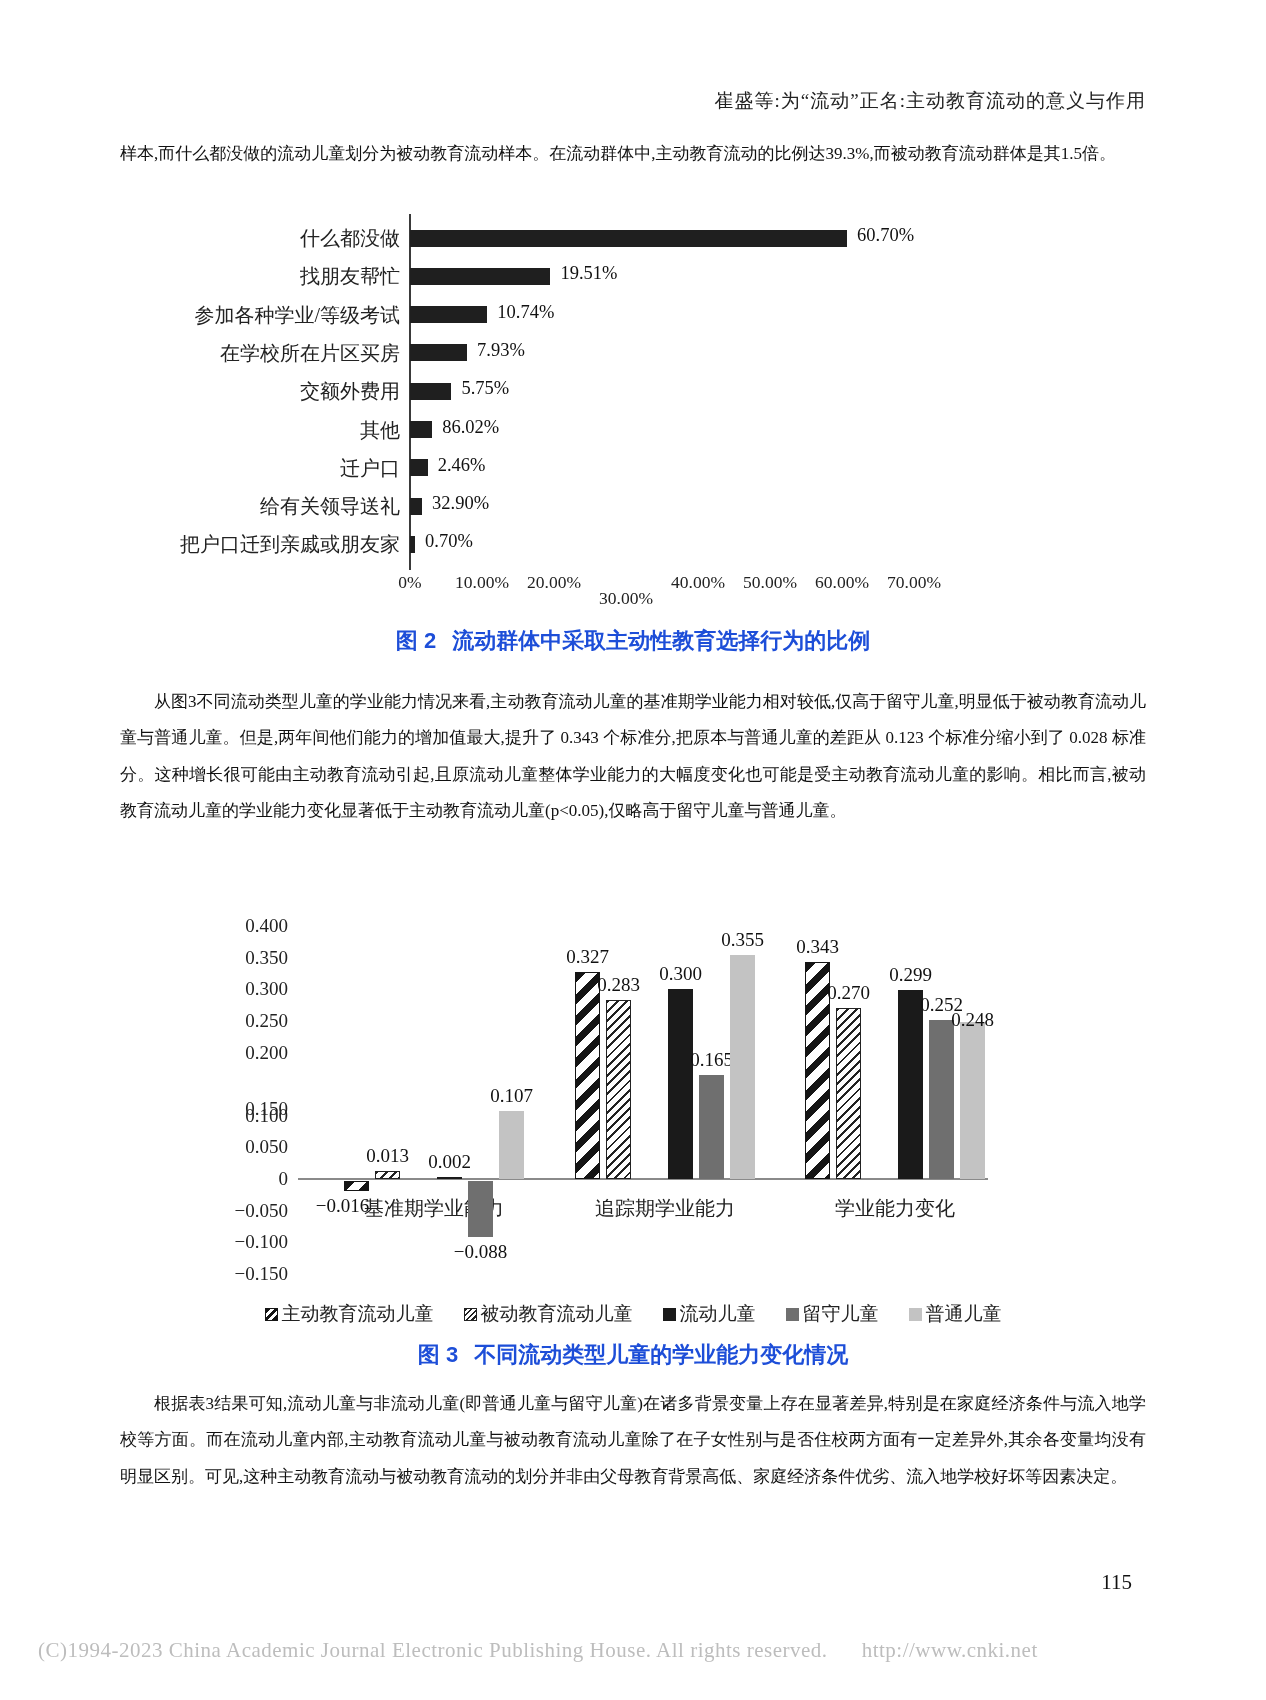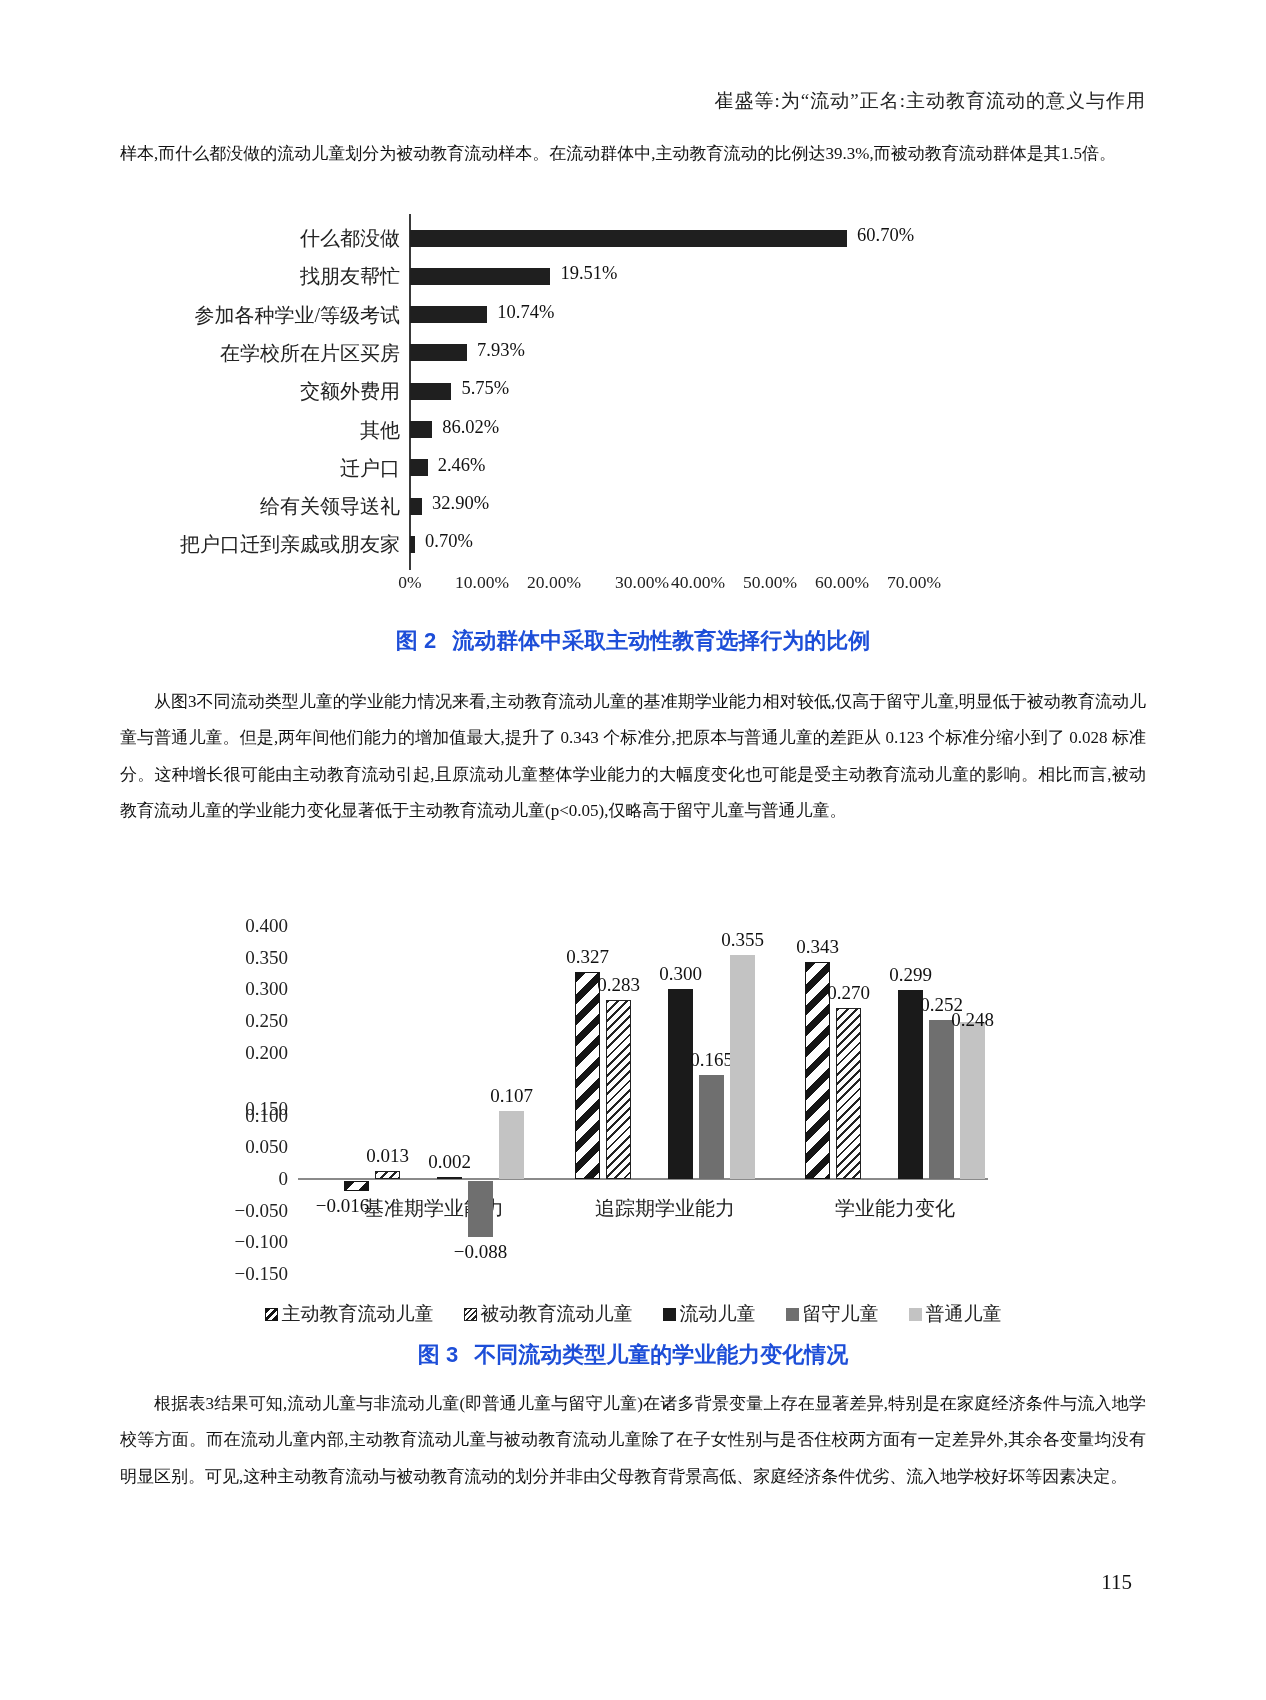--- a/index.html
+++ b/index.html
@@ -97,21 +97,21 @@
       <div class="f2-val" style="left: 317.712px; top: 234.8px;">2.46%</div>
       <div class="f2-cat" style="top: 273.1px;">给有关领导送礼</div>
       <div class="f2-bar" style="left: 290px; top: 277.6px; width: 12.096px; background: rgb(31, 31, 31);"></div>
       <div class="f2-val" style="left: 312.096px; top: 273.1px;">32.90%</div>
       <div class="f2-cat" style="top: 311.4px; text-align: right;">把户口迁到亲戚或朋友家</div>
       <div class="f2-bar" style="left: 290px; top: 315.9px; width: 5.04px; background: rgb(31, 31, 31);"></div>
       <div class="f2-val" style="left: 305.04px; top: 311.4px;">0.70%</div>
       <div class="f2-tick" style="left: 290px;">0%</div>
       <div class="f2-tick" style="left: 362px;">10.00%</div>
       <div class="f2-tick" style="left: 434px;">20.00%</div>
-      <div class="f2-tick" style="left: 522px;">30.00%</div>
+      <div class="f2-tick" style="left: 506px; margin-top: 16px;">30.00%</div>
       <div class="f2-tick" style="left: 578px;">40.00%</div>
       <div class="f2-tick" style="left: 650px;">50.00%</div>
       <div class="f2-tick" style="left: 722px;">60.00%</div>
       <div class="f2-tick" style="left: 794px;">70.00%</div>
     </div>
 
   <div id="fig2-caption" class="fig-caption">
     <span class="caption-label">图 2</span><span>流动群体中采取主动性教育选择行为的比例</span>
   </div>
 
@@ -190,14 +190,17 @@
     </div>
 
   <div id="fig3-caption" class="fig-caption">
     <span class="caption-label">图 3</span><span>不同流动类型儿童的学业能力变化情况</span>
   </div>
 
   <div id="para3" class="para indent">根据表3结果可知,流动儿童与非流动儿童(即普通儿童与留守儿童)在诸多背景变量上存在显著差异,特别是在家庭经济条件与流入地学校等方面。而在流动儿童内部,主动教育流动儿童与被动教育流动儿童除了在子女性别与是否住校两方面有一定差异外,其余各变量均没有明显区别。可见,这种主动教育流动与被动教育流动的划分并非由父母教育背景高低、家庭经济条件优劣、流入地学校好坏等因素决定。</div>
 
   <div class="page-number">115</div>
 
+  <div class="copyright-footer">
+    <span>(C)1994-2023 China Academic Journal Electronic Publishing House. All rights reserved.</span><span class="url">http://www.cnki.net</span>
+  </div>
 
 </div>
 
 </body></html>

